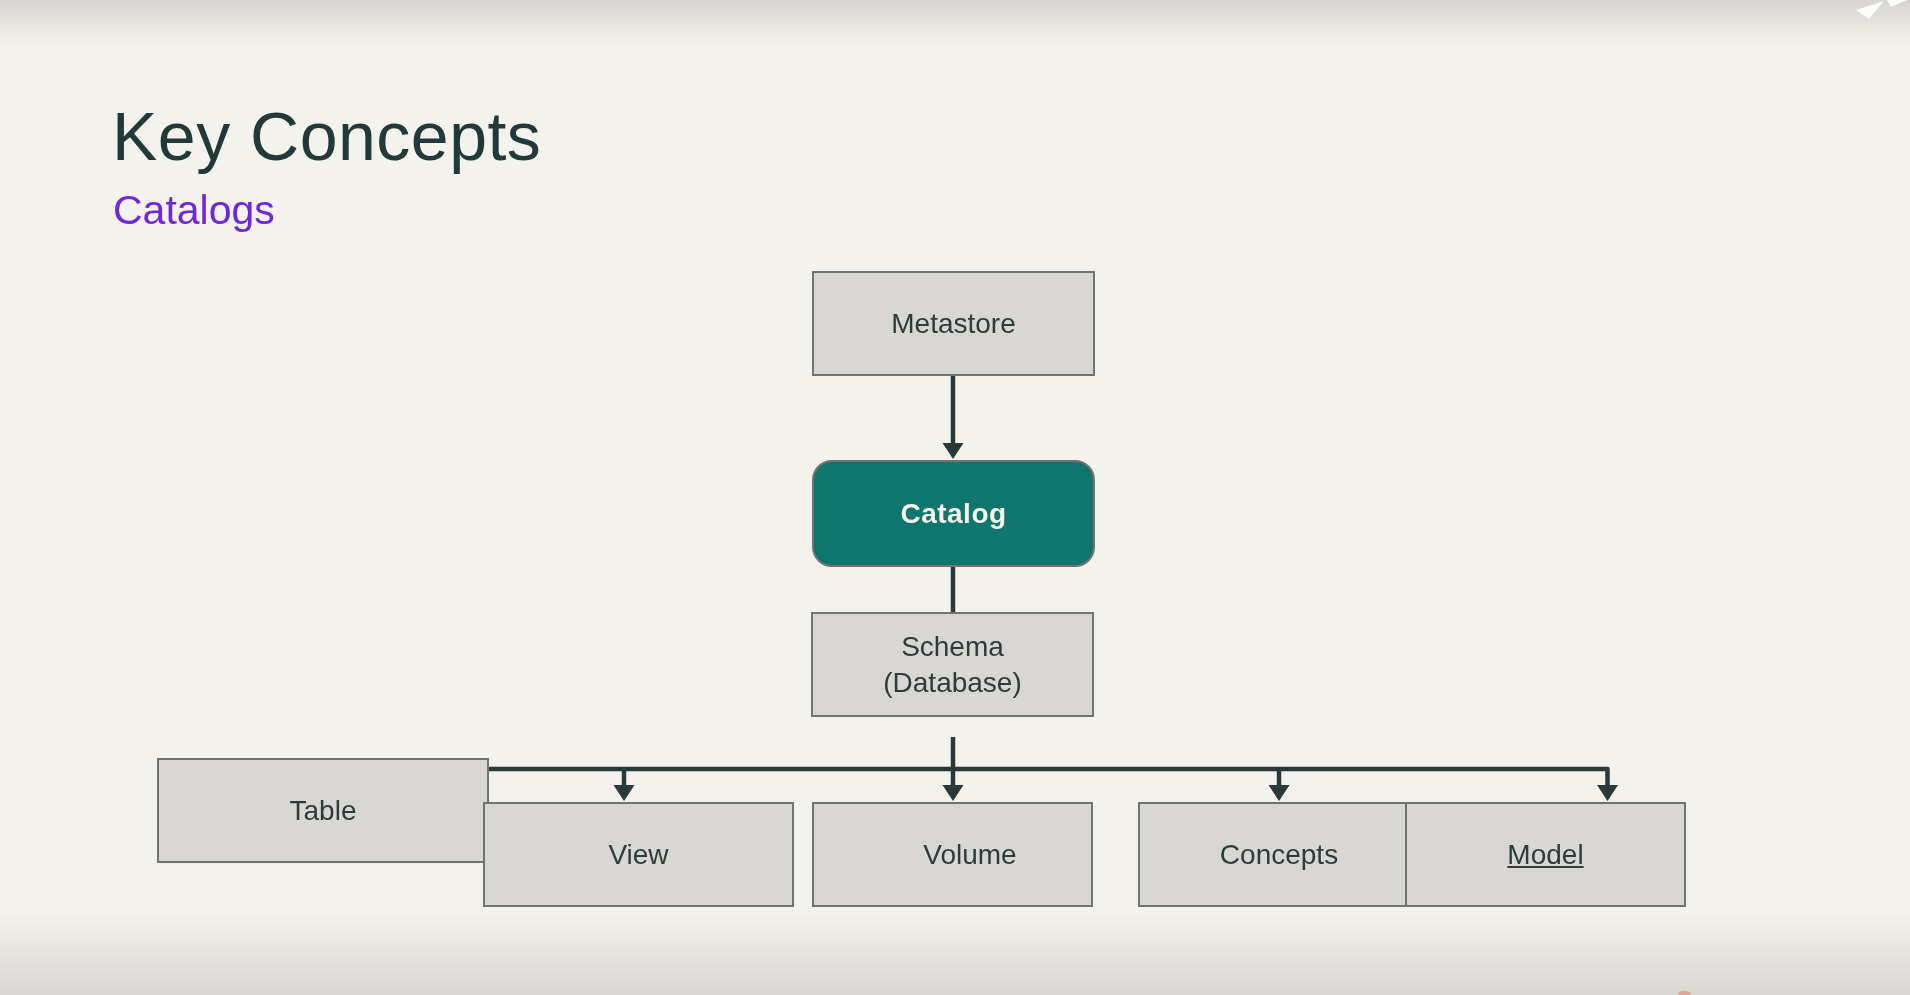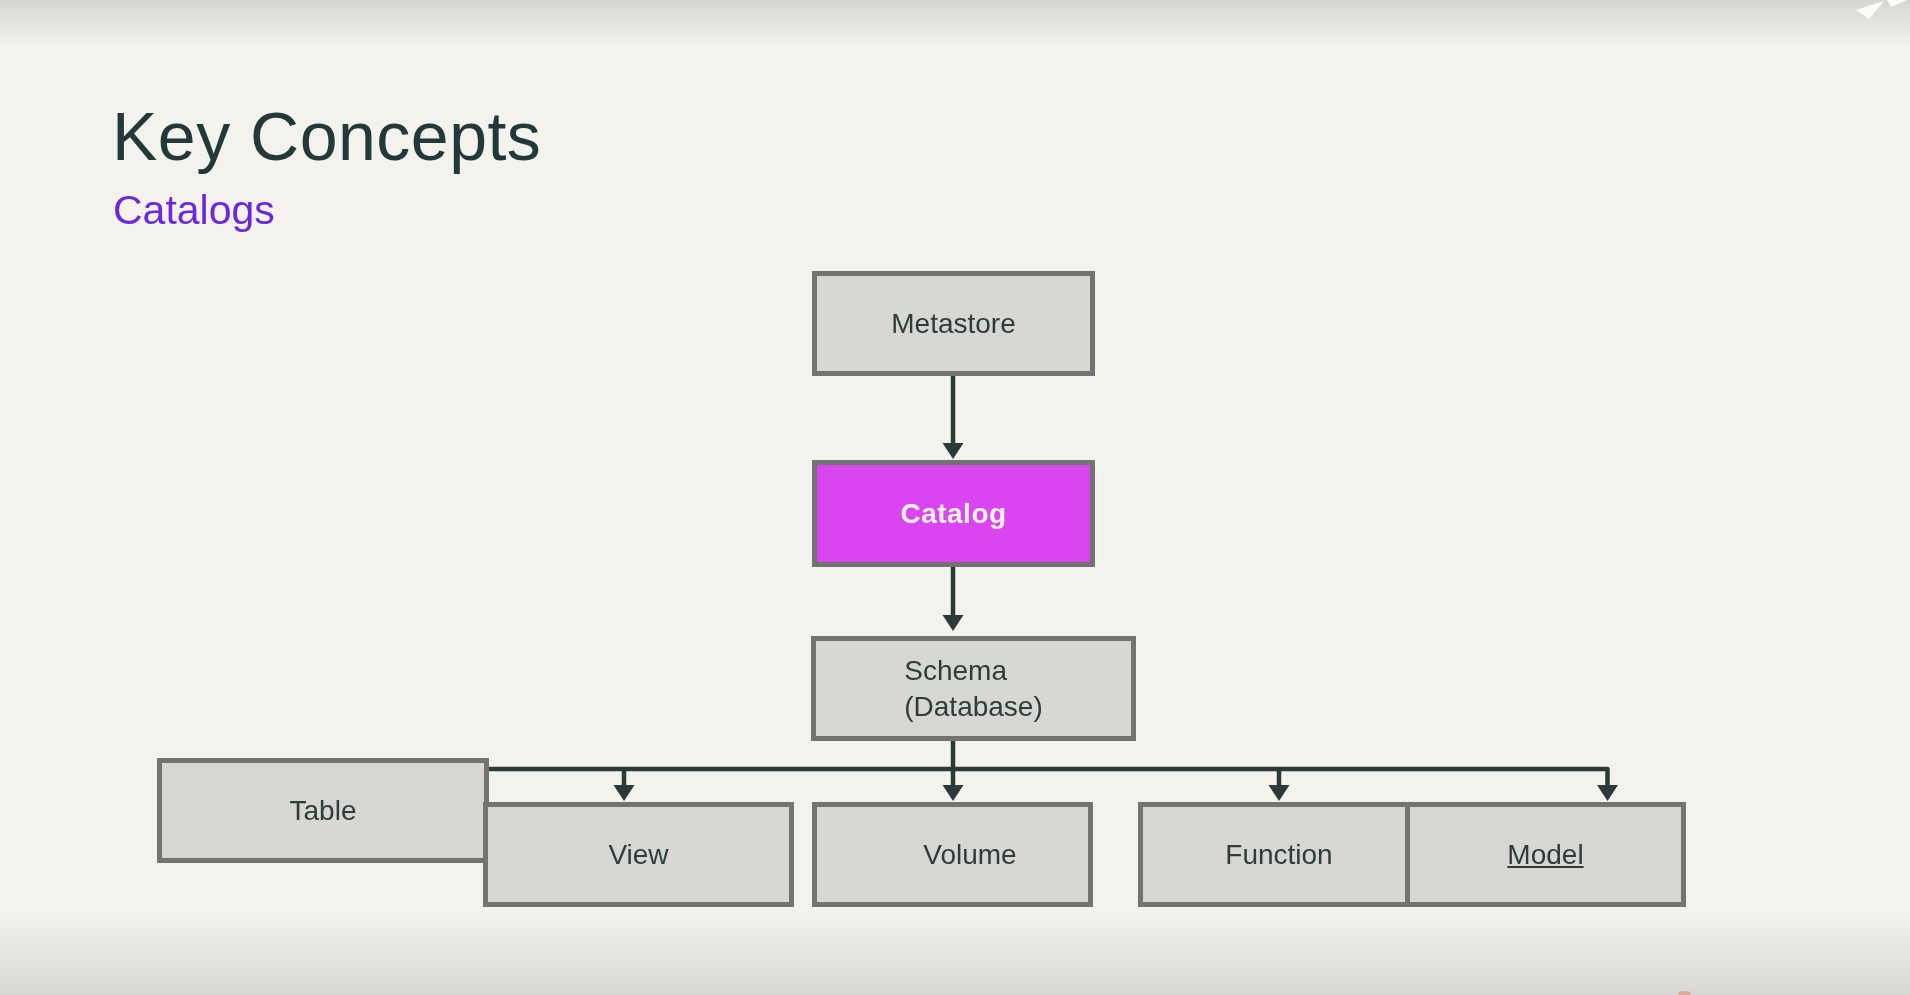--- a/index.html
+++ b/index.html
@@ -28,37 +28,39 @@
     color: #223839; letter-spacing: 0.5px;
   }
   .slide-subtitle {
     position: absolute; left: 113px; top: 156px;
     font-size: 41px; font-weight: 500; line-height: 1;
     color: #6d28d9;
   }
   .node {
     position: absolute;
     display: flex; align-items: center; justify-content: center;
+    text-align: center;
     background: #d8d7d3;
-    border: 5px solid #737373;
+    border: 2px solid #737373;
     color: #2e3c3b;
     font-size: 28px; line-height: 36px;
     white-space: pre-line;
     box-sizing: border-box;
   }
   .node.highlight {
-    background: #d946ef;
+    background: #0f766e;
     color: #f8f2e9;
     font-weight: 700;
     font-size: 28px;
     letter-spacing: 0.5px;
+    border-radius: 20px;
   }
   #node-metastore { left: 812px;  top: 271px; width: 283px; height: 105px; }
   #node-catalog   { left: 812px;  top: 460px; width: 283px; height: 107px; }
-  #node-schema    { left: 811px;  top: 636px; width: 325px; height: 105px; }
+  #node-schema    { left: 811px;  top: 612px; width: 283px; height: 105px; }
   #node-table     { left: 157px;  top: 758px; width: 332px; height: 105px; }
   #node-view      { left: 483px;  top: 802px; width: 311px; height: 105px; }
   #node-volume    { left: 812px;  top: 802px; width: 281px; height: 105px; padding-left: 35px; }
   #node-function  { left: 1138px; top: 802px; width: 282px; height: 105px; }
   #node-model     { left: 1405px; top: 802px; width: 281px; height: 105px; text-decoration: underline; }
   svg.connectors, svg.cursor-artifact {
     position: absolute; left: 0; top: 0;
     width: 1910px; height: 995px;
     pointer-events: none;
   }
@@ -125,21 +127,21 @@
 
 <div id="node-view" class="node">
   <span>View</span>
 </div>
 
 <div id="node-volume" class="node">
   <span>Volume</span>
 </div>
 
 <div id="node-function" class="node">
-  <span>Function</span>
+  <span>Concepts</span>
 </div>
 
 <div id="node-model" class="node">
   <span>Model</span>
 </div>
 
 <svg class="cursor-artifact" viewBox="0 0 1910 995" xmlns="http://www.w3.org/2000/svg">
   <polygon points="1856,10 1884,1 1869,19" fill="#fdfdfc" opacity="0.95"></polygon>
   <polygon points="1887,0 1907,0 1891,7" fill="#fdfdfc" opacity="0.95"></polygon>
 </svg>

